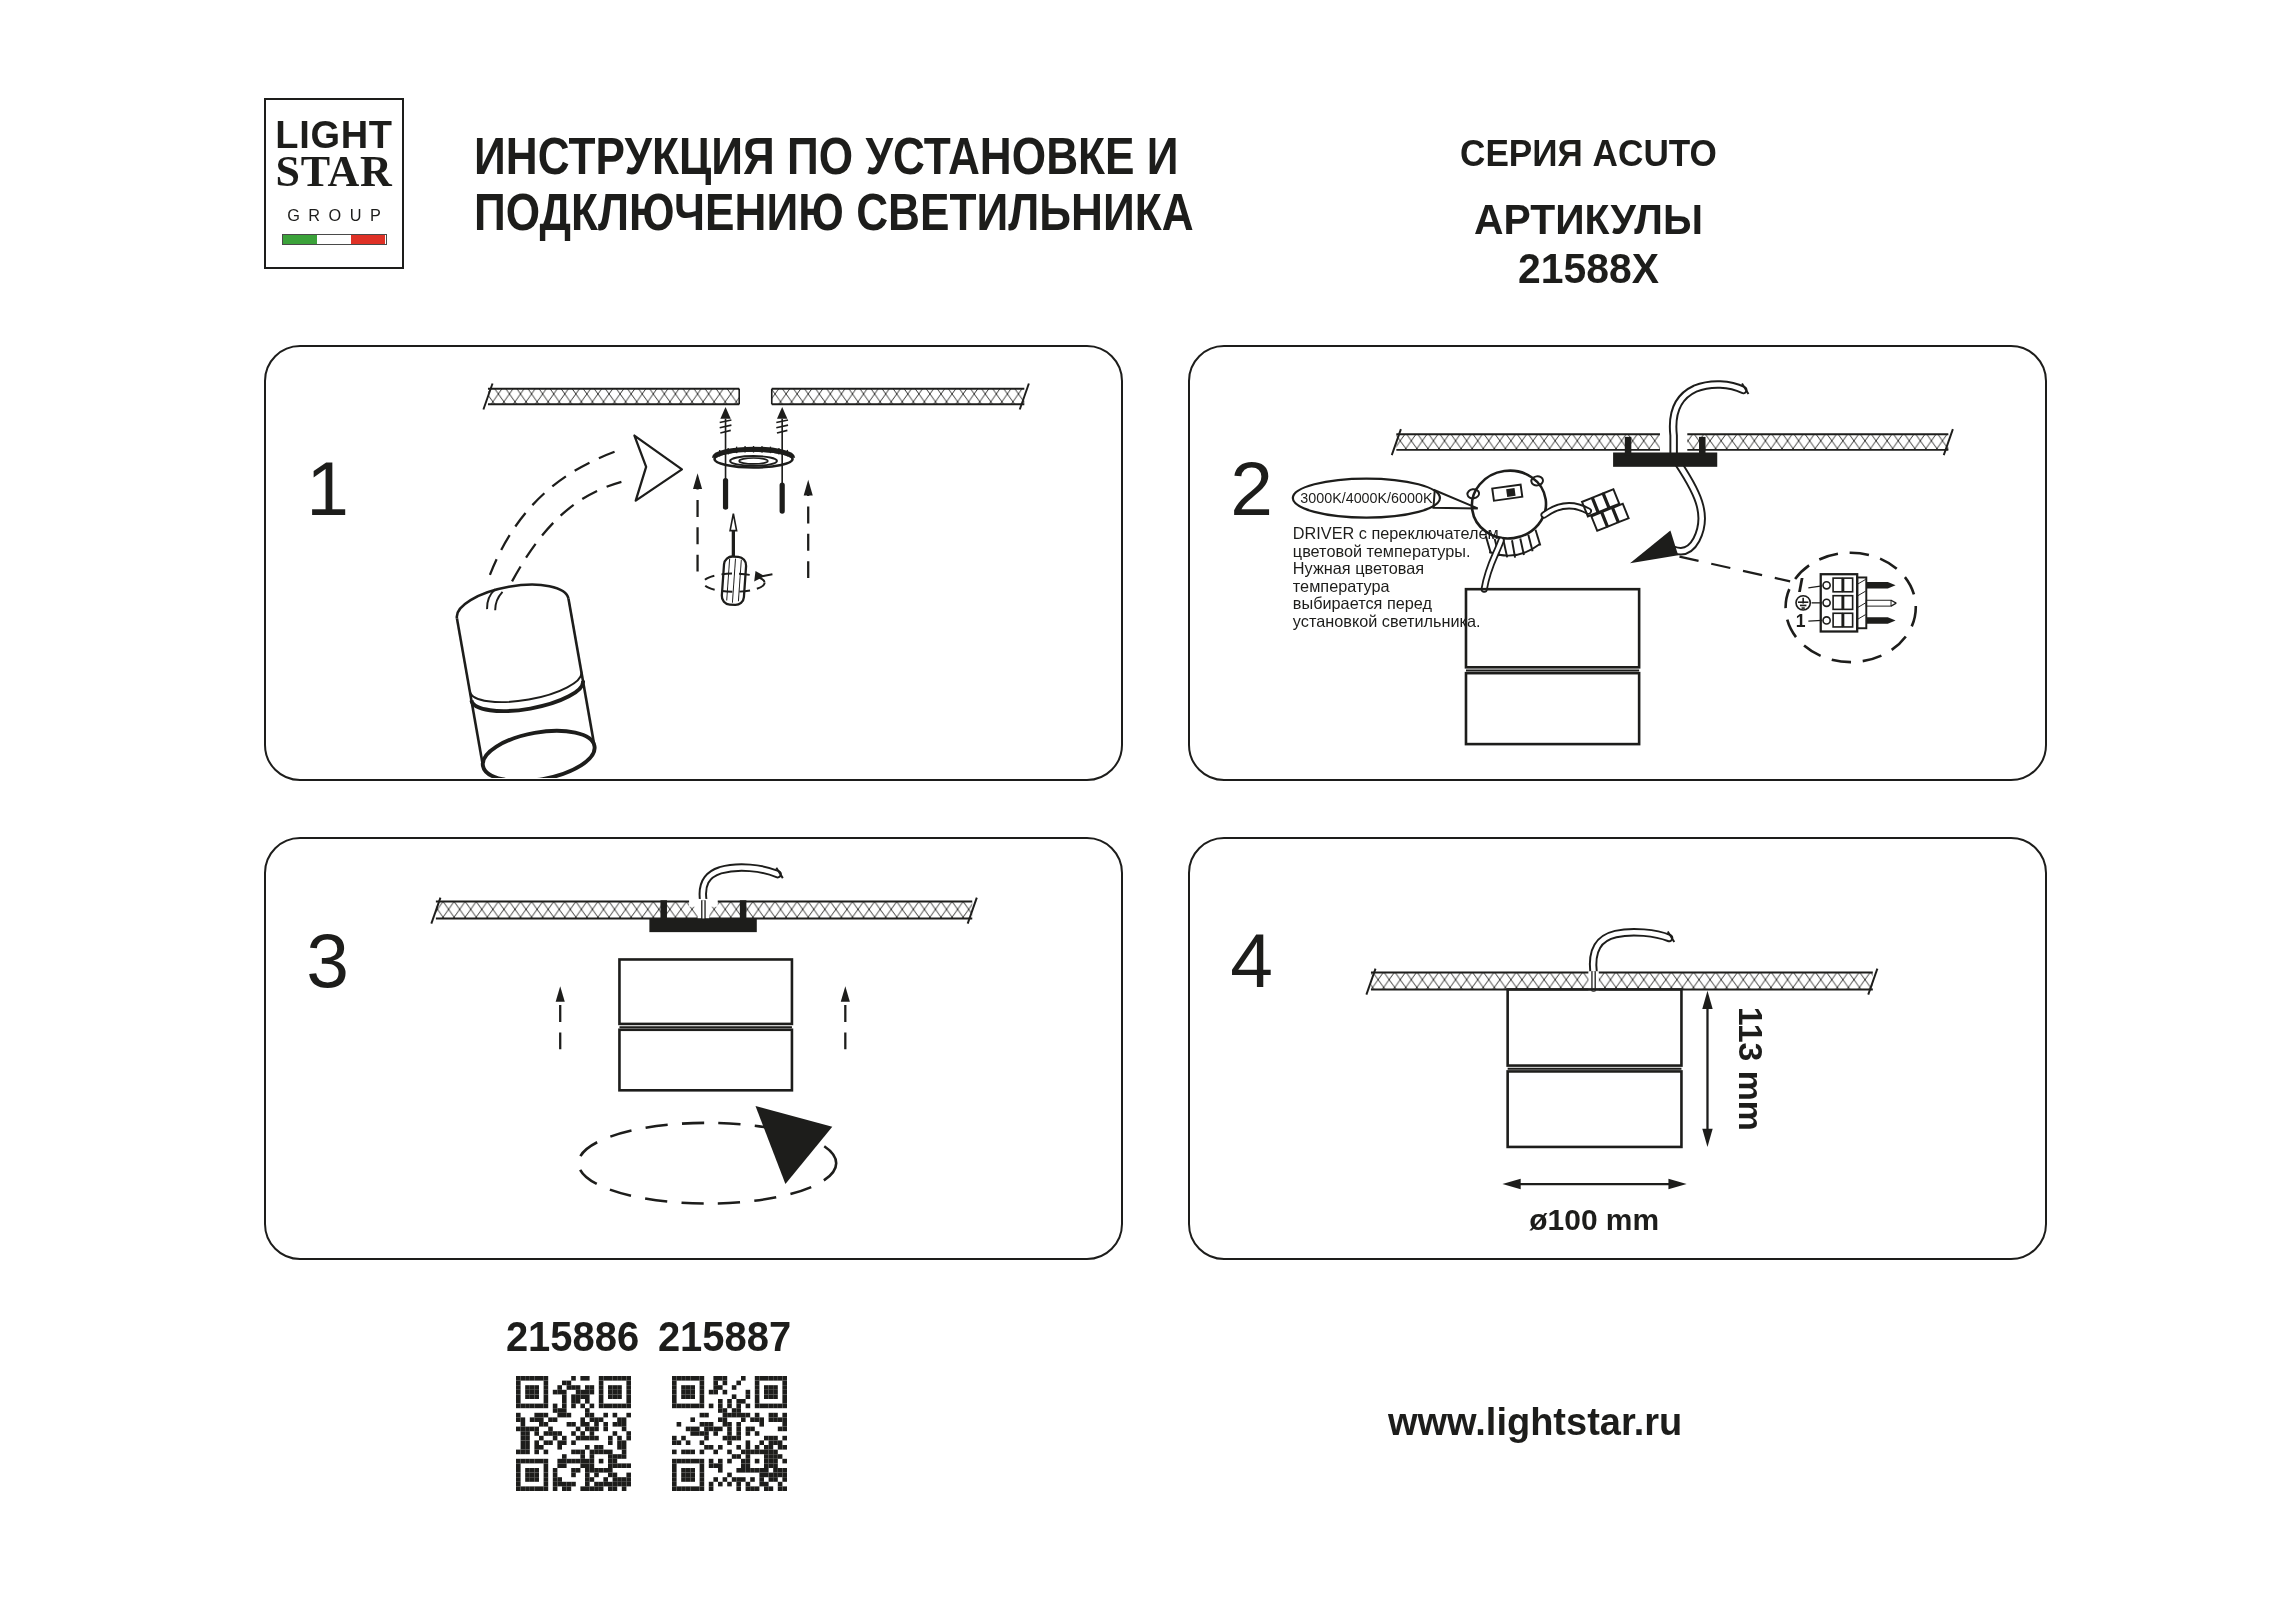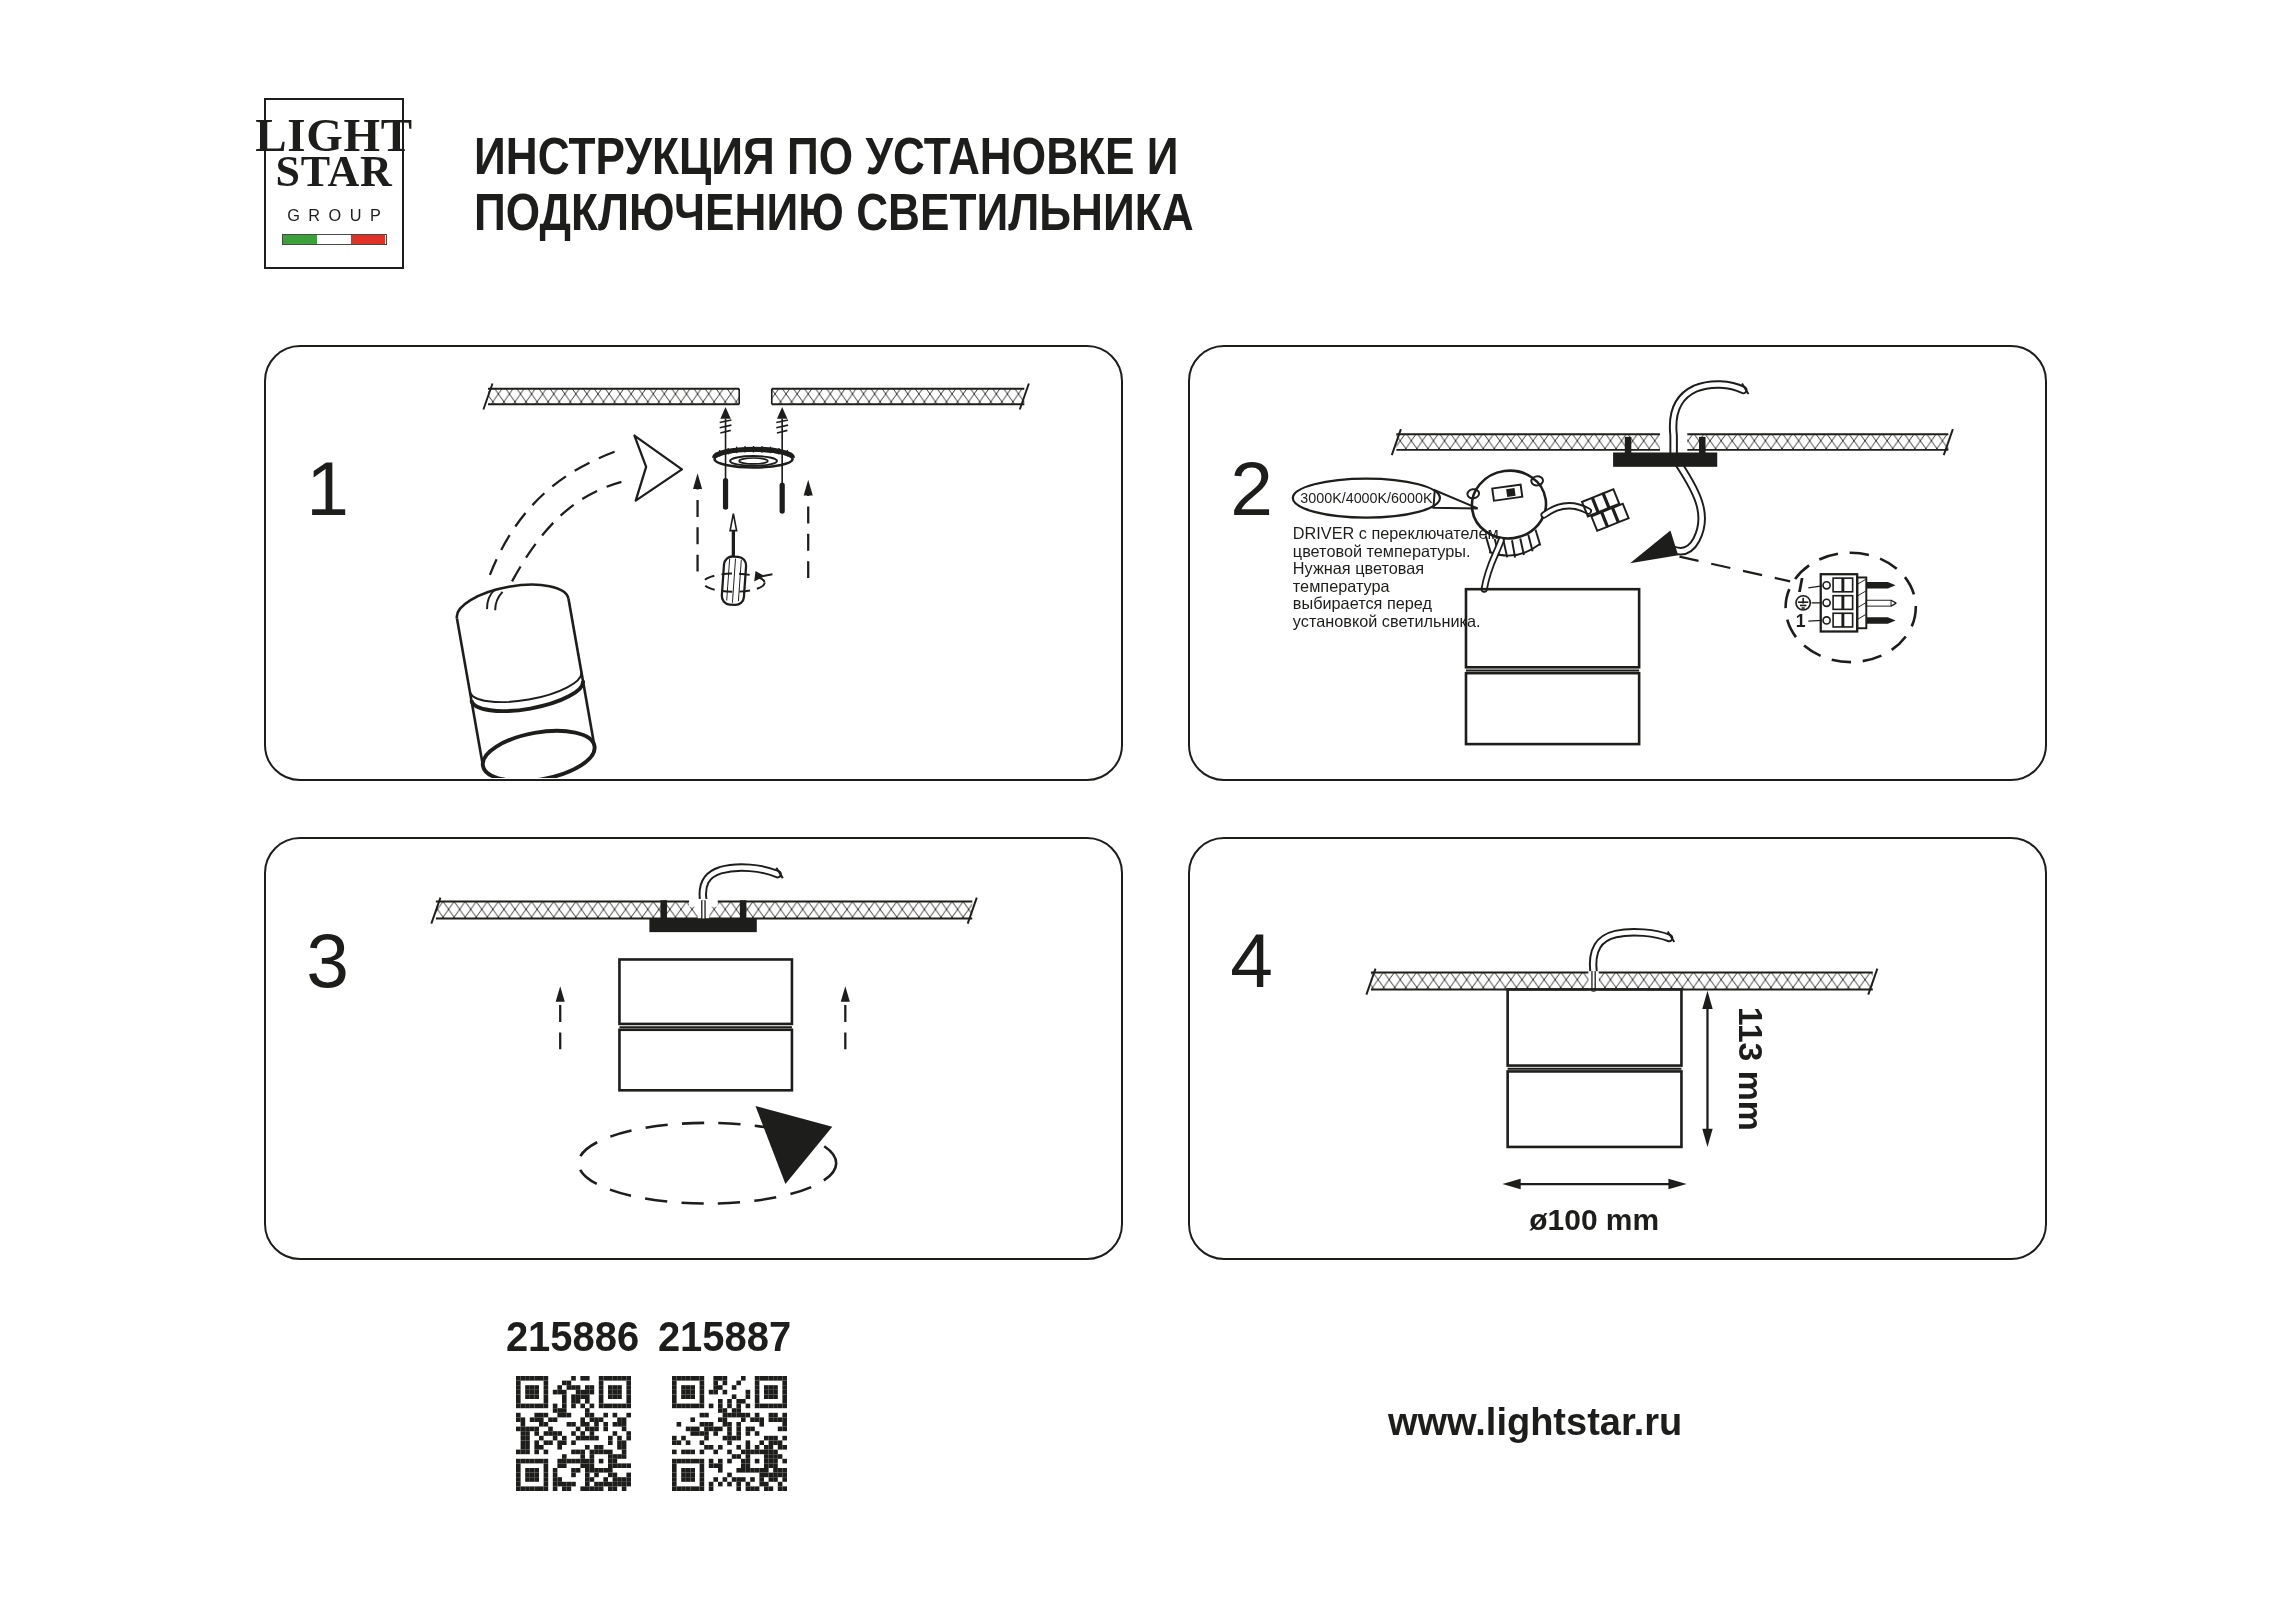--- a/index.html
+++ b/index.html
@@ -3,21 +3,21 @@
 <meta charset="utf-8">
 <style>
   html,body{margin:0;padding:0;background:#888;}
   .page{position:relative;width:2284px;height:1616px;background:#ffffff;overflow:hidden;
         font-family:"Liberation Sans",sans-serif;color:#1d1d1b;}
   .abs{position:absolute;}
 
   
   .logo-box{left:264px;top:98px;width:140px;height:171px;border:2px solid #1d1d1b;
             display:flex;flex-direction:column;align-items:center;box-sizing:border-box;padding-top:18px;}
-  .logo-w1{font-family:Liberation Serif, serif;font-weight:bold;font-size:47px;line-height:34px;letter-spacing:0.7px;}
+  .logo-w1{font-family:Liberation Sans, sans-serif;font-weight:bold;font-size:38px;line-height:34px;letter-spacing:0.7px;}
   .logo-w2{font-family:"Liberation Serif",serif;font-weight:bold;font-size:44px;line-height:40px;letter-spacing:0.7px;}
   .logo-w3{font-size:16.3px;letter-spacing:8.5px;padding-left:8.5px;margin-top:14px;}
   .logo-flag{width:103px;height:9px;margin-top:8.5px;border:1.3px solid #4a4a4a;display:flex;box-sizing:content-box;}
   .logo-flag span{flex:1 1 0;}
 
   .title{left:474px;top:128px;width:912px;font-size:52px;font-weight:bold;line-height:56px;
          transform:scaleX(.85);transform-origin:left top;letter-spacing:0px;white-space:nowrap;}
   .series-block{left:1393px;top:133px;width:391px;text-align:center;}
   .series-line1{font-size:37px;font-weight:bold;transform:scaleX(.95);transform-origin:center top;}
   .series-line2{font-size:43px;font-weight:bold;margin-top:19.5px;transform:scaleX(.95);transform-origin:center top;}
@@ -50,20 +50,24 @@
       <span style="background:#ffffff"></span>
       <span style="background:#df3126"></span>
     </div>
   </div>
 
   <div class="abs title">
     <div>ИНСТРУКЦИЯ ПО УСТАНОВКЕ И</div>
     <div>ПОДКЛЮЧЕНИЮ СВЕТИЛЬНИКА</div>
   </div>
 
+  <div class="abs series-block">
+    <div class="series-line1">СЕРИЯ ACUTO</div>
+    <div class="series-line2">АРТИКУЛЫ 21588X</div>
+  </div>
 
   <div class="abs panel" style="left:264px;top:345px;width:859px;height:436px;">
     <svg width="854" height="431" viewBox="0 0 1312 662">
       <defs>
         <pattern id="ph1" patternUnits="userSpaceOnUse" width="17" height="24">
           <path d="M0,0 L17,24 M17,0 L0,24" stroke="#1d1d1b" stroke-width="1.4" fill="none"></path>
         </pattern>
       </defs>
       <text x="62" y="258" class="num">1</text>
 

